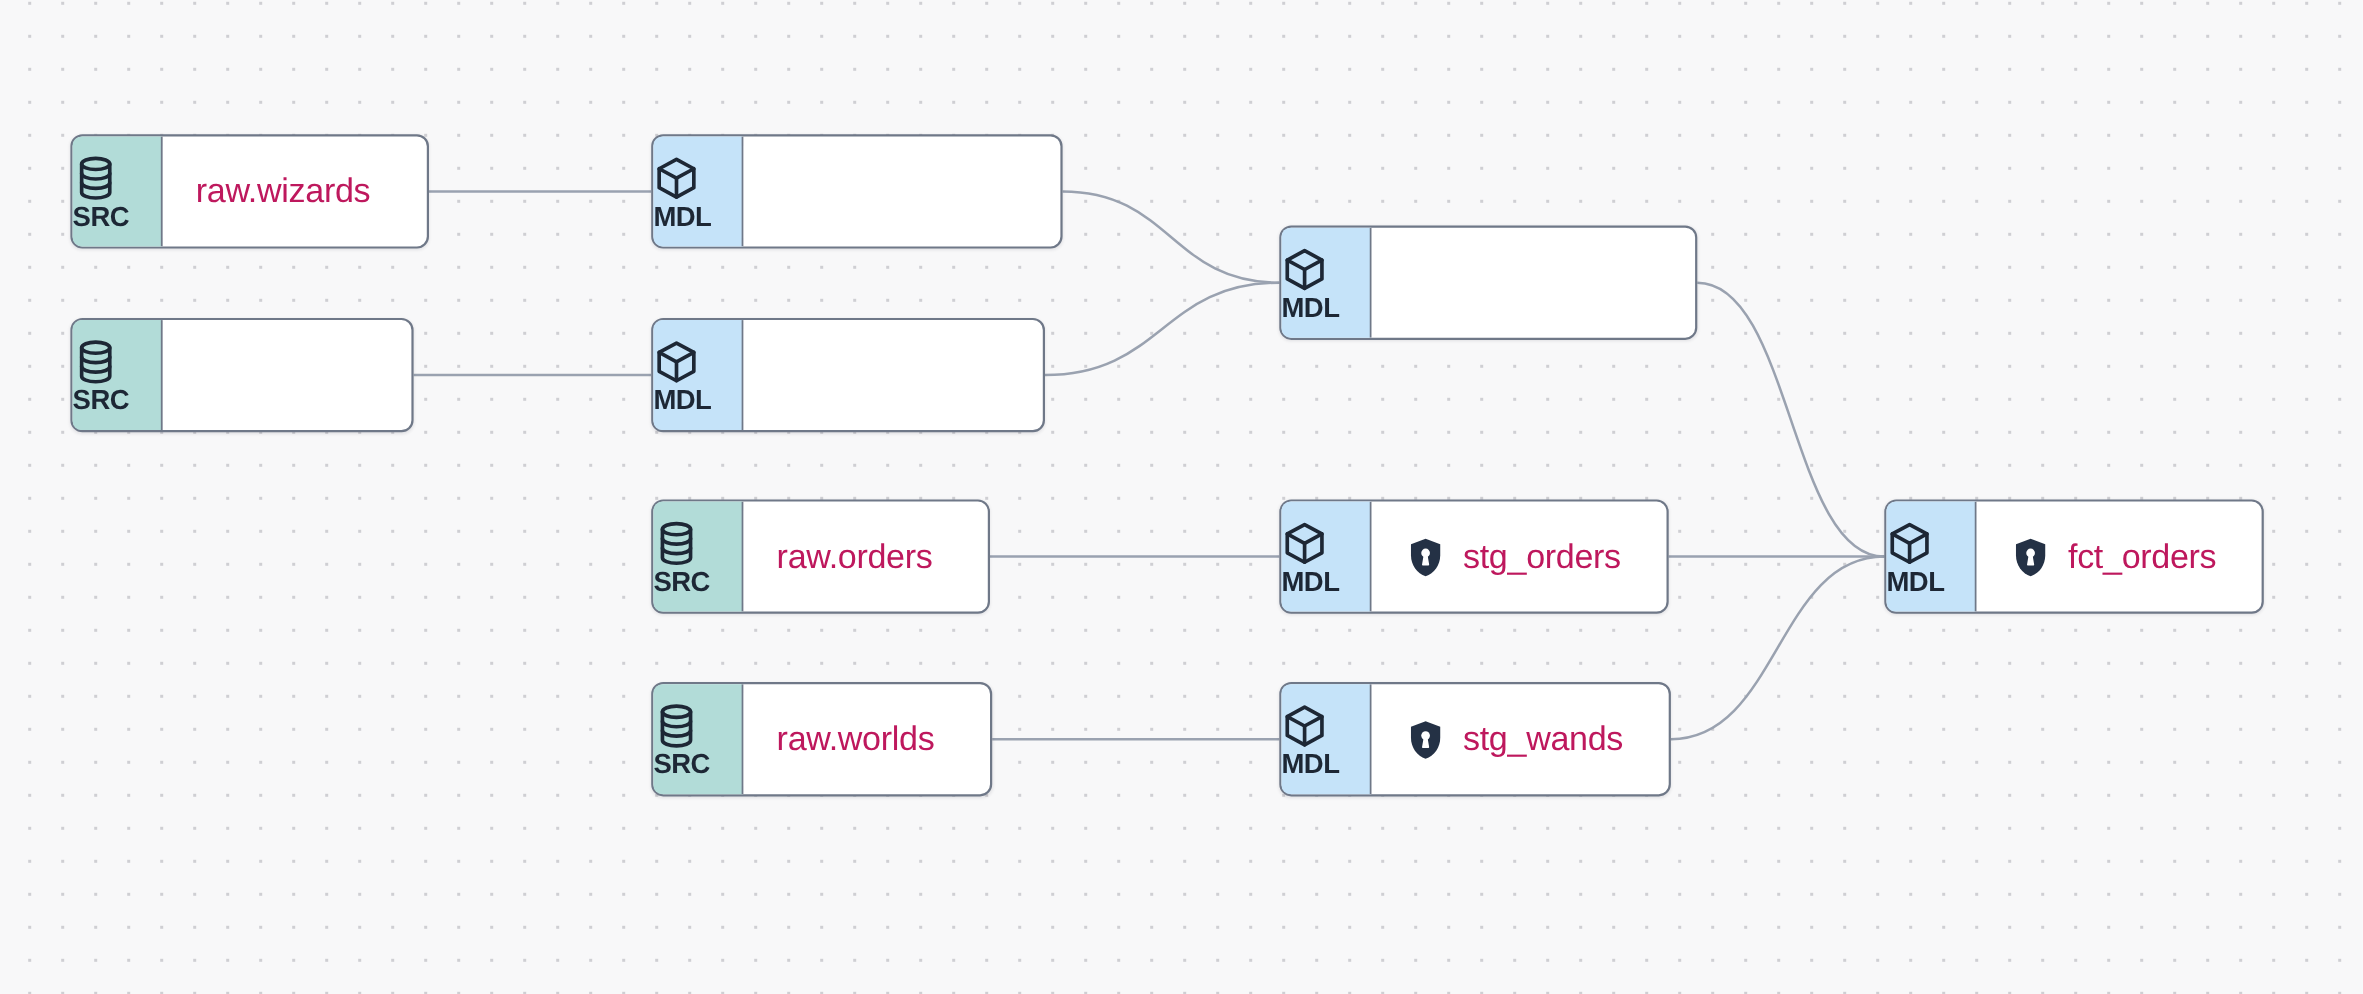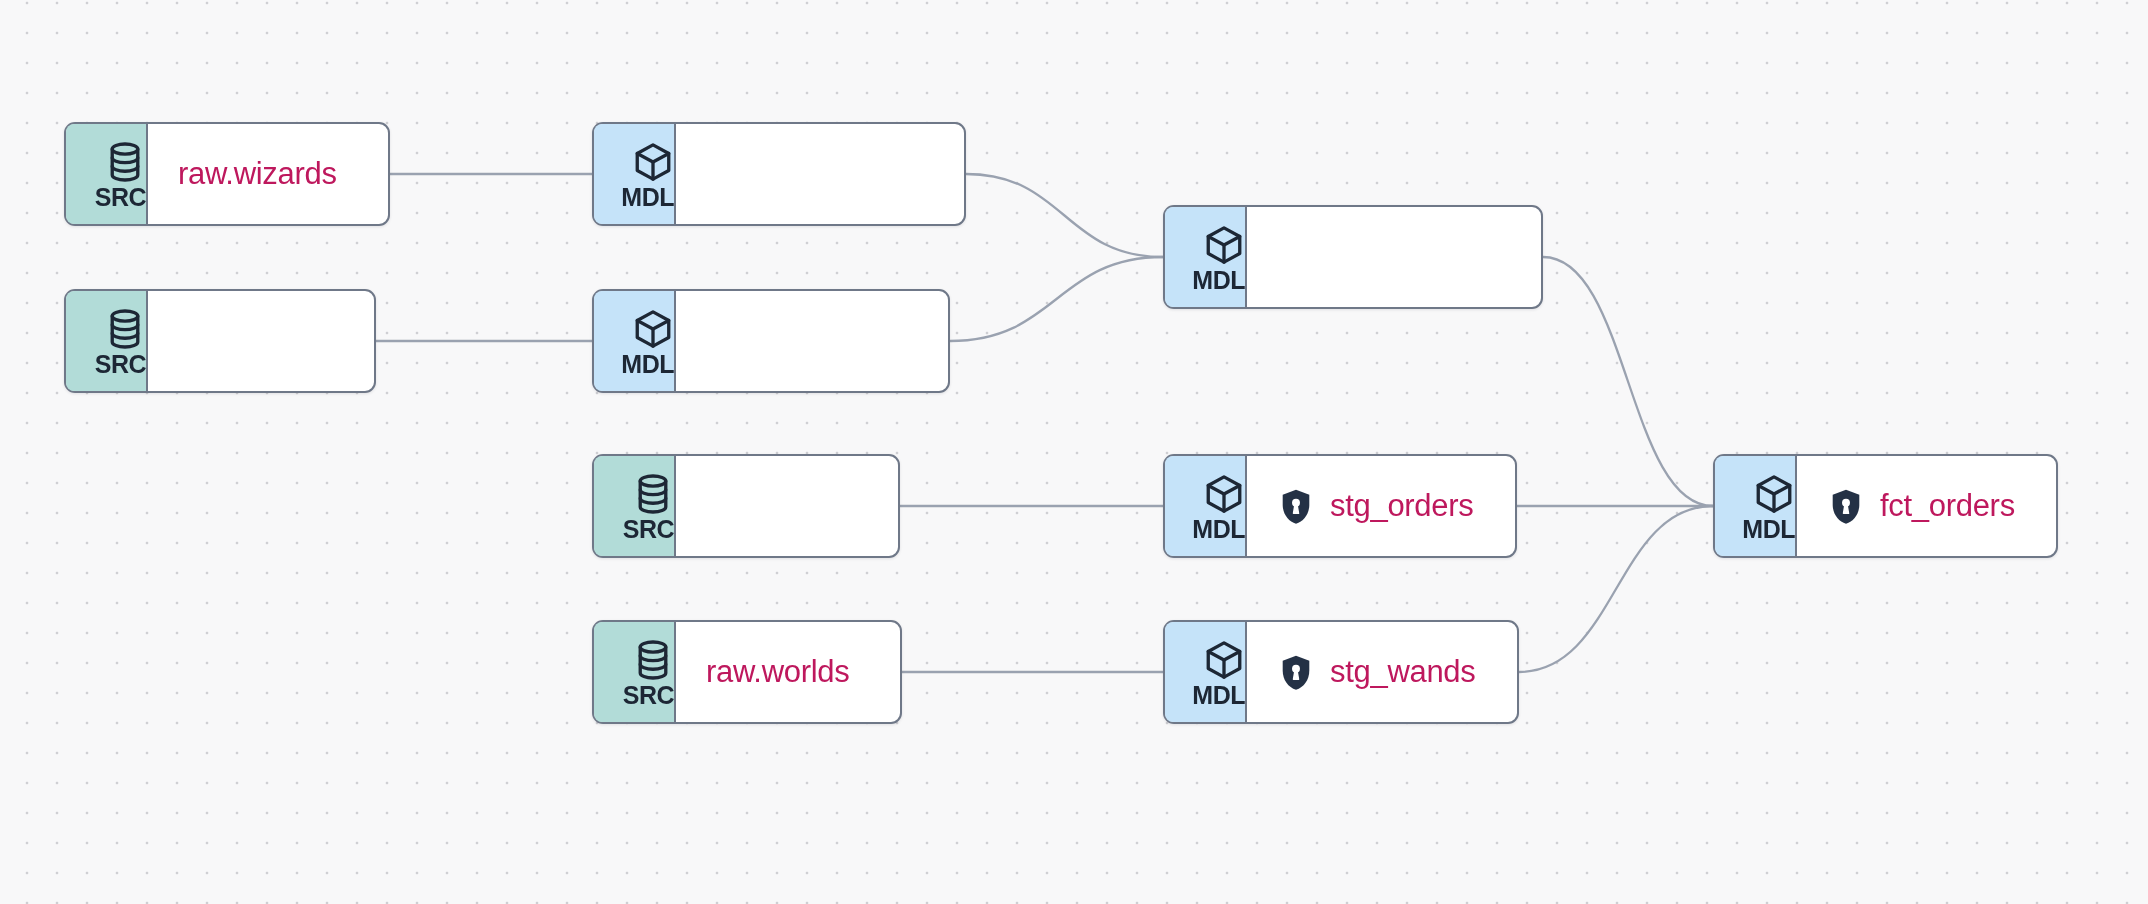--- a/index.html
+++ b/index.html
@@ -38,21 +38,21 @@
     border-radius: 11px;
     box-sizing: border-box;
     box-shadow: 0 1px 3px rgba(16,24,40,0.10);
     cursor: pointer;
   }
   .badge {
     width: 80px;
     flex: 0 0 80px;
     display: flex;
     flex-direction: column;
-    align-items: flex-end;
+    align-items: flex-start;
     justify-content: center;
     gap: 1px;
     border-right: 2.5px solid #6f7888;
     border-radius: 8px 0 0 8px;
     padding-top: 3px;
   }
   .badge-label {
     font-size: 25px;
     font-weight: 600;
     letter-spacing: -0.5px;
@@ -158,20 +158,24 @@
     <div class="badge" style="background: rgb(178, 220, 216);">
       <svg class="icon-badge icon-db" viewBox="0 0 24 24" fill="none" stroke="#1d2735" stroke-width="1.9" stroke-linecap="round" stroke-linejoin="round" xmlns="http://www.w3.org/2000/svg">
         <ellipse cx="12" cy="4.6" rx="7.3" ry="2.9"></ellipse>
         <path d="M4.7 4.6v14.8c0 1.6 3.27 2.9 7.3 2.9s7.3-1.3 7.3-2.9V4.6"></path>
         <path d="M4.7 9.5c0 1.6 3.27 2.9 7.3 2.9s7.3-1.3 7.3-2.9"></path>
         <path d="M4.7 14.4c0 1.6 3.27 2.9 7.3 2.9s7.3-1.3 7.3-2.9"></path>
       </svg>
 
       <span class="badge-label">SRC</span>
     </div>
+    <div class="node-body">
+
+      <span class="node-label">raw.orders</span>
+    </div>
   </div>
       <div class="node" style="left: 1163px; top: 454px; width: 354px; height: 104px;">
     <div class="badge" style="background: rgb(197, 227, 249);">
 
       <svg class="icon-badge icon-cube" viewBox="0 0 24 24" fill="none" stroke="#1d2735" stroke-width="1.9" stroke-linecap="round" stroke-linejoin="round" xmlns="http://www.w3.org/2000/svg">
         <path d="M12 2.2 21 7.1v9.8l-9 4.9-9-4.9V7.1Z"></path>
         <path d="M3 7.1l9 4.9 9-4.9"></path>
         <path d="M12 12v9.8"></path>
       </svg>
       <span class="badge-label">MDL</span>

